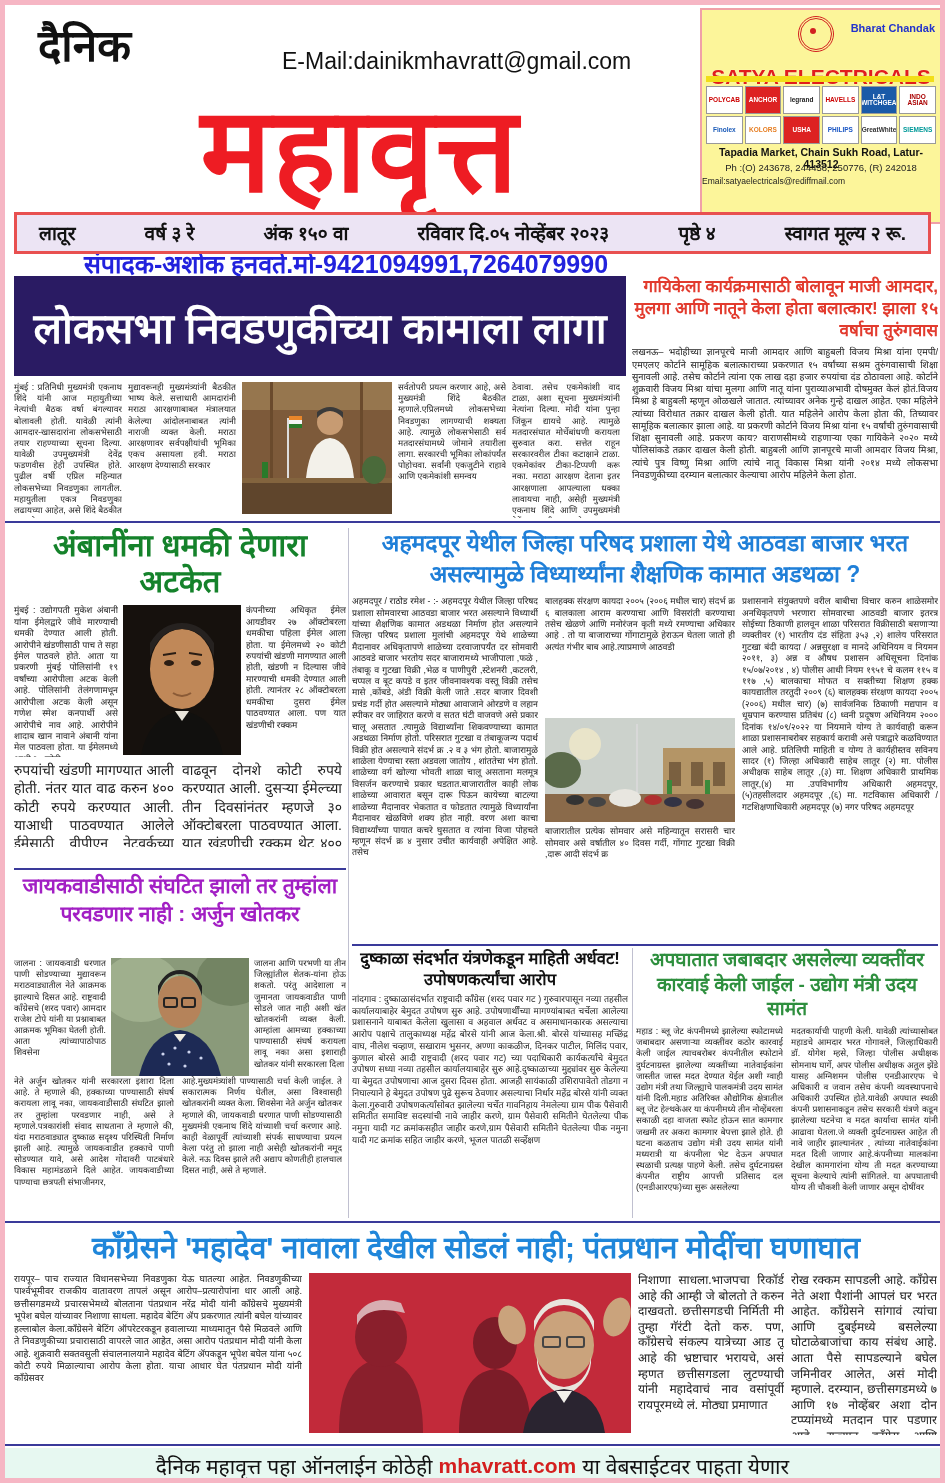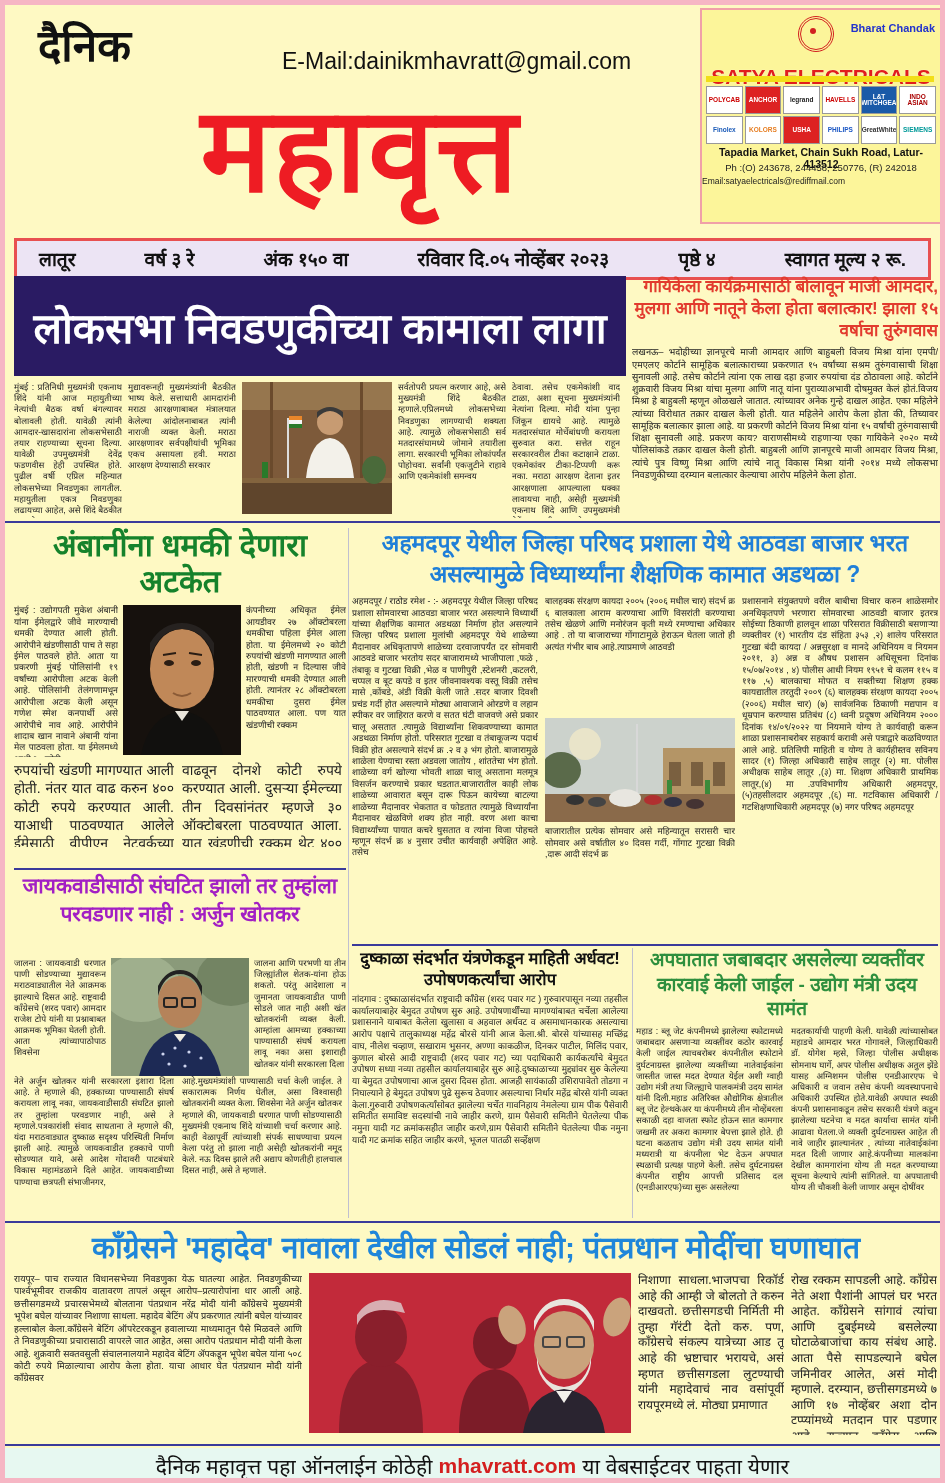--- a/index.html
+++ b/index.html
@@ -1,16 +1,16 @@
 <!DOCTYPE html>
 <html><head>
 <meta charset="utf-8">
 <style>
   html,body{margin:0;padding:0;background:#888;}
-  .page{position:relative;width:945px;height:1483px;background:#fef9c3;
+  .page{position:relative;width:945px;height:1483px;background:#ffffff;
         font-family:"Liberation Sans","DejaVu Sans",sans-serif;overflow:hidden;margin:0 auto;}
   .page::after{content:"";position:absolute;inset:0;border:5px solid #f6b6c4;pointer-events:none;}
   .abs{position:absolute;}
   
   .daily{left:38px;top:14px;font-size:44px;font-weight:bold;color:#111;}
   .email-top{left:282px;top:48px;font-size:23px;color:#111;}
   .masthead{left:70px;top:70px;width:580px;height:172px;color:#ee1c23;font-weight:bold;
             font-size:118px;line-height:160px;text-align:center;letter-spacing:2px;overflow:hidden;}
   .editor{left:46px;top:246px;width:600px;font-size:25px;font-weight:bold;color:#2222dd;text-align:center;}
   
@@ -29,21 +29,21 @@
   .brand:nth-child(1){color:#c00;} .brand:nth-child(2){background:#d22;color:#fff;}
   .brand:nth-child(3){color:#222;} .brand:nth-child(4){color:#c00;}
   .brand:nth-child(5){background:#1a5aa8;color:#fff;} .brand:nth-child(6){color:#a00;}
   .brand:nth-child(7){color:#1a5ab8;} .brand:nth-child(8){color:#e67e22;}
   .brand:nth-child(9){background:#d22;color:#fff;} .brand:nth-child(10){color:#1a56c4;}
   .brand:nth-child(11){color:#333;} .brand:nth-child(12){color:#009999;}
   .ad-addr{position:absolute;left:0;top:136px;width:100%;text-align:center;font-size:10.5px;font-weight:bold;color:#111;}
   .ad-ph{position:absolute;left:0;top:152px;width:100%;text-align:center;font-size:9.5px;color:#222;}
   .ad-em{position:absolute;left:0;top:166px;width:100%;text-align:left;font-size:8.5px;color:#222;}
   
-  .datebar{left:14px;top:238px;width:917px;height:42px;border:3px solid #e85050;background:#ece4f4;
+  .datebar{left:14px;top:212px;width:917px;height:42px;border:3px solid #e85050;background:#ece4f4;
            display:flex;align-items:center;justify-content:space-between;padding:0 22px;box-sizing:border-box;
            font-size:19px;font-weight:bold;color:#111;}
   
   .lead-head{left:14px;top:276px;width:612px;height:100px;background:#2a1b63;color:#fff;
              display:flex;align-items:center;justify-content:center;font-size:42px;font-weight:bold;
              white-space:nowrap;overflow:hidden;}
   .rape{left:632px;top:276px;width:306px;height:242px;overflow:hidden;}
   .rape-head{color:#e23b2e;font-size:17px;font-weight:bold;text-align:right;line-height:1.3;margin:0 0 4px 0;}
   .body-txt{font-size:9.3px;line-height:1.32;color:#222;text-align:justify;overflow:hidden;}
   .lead-body{left:14px;top:382px;width:612px;height:136px;display:flex;gap:6px;overflow:hidden;}

